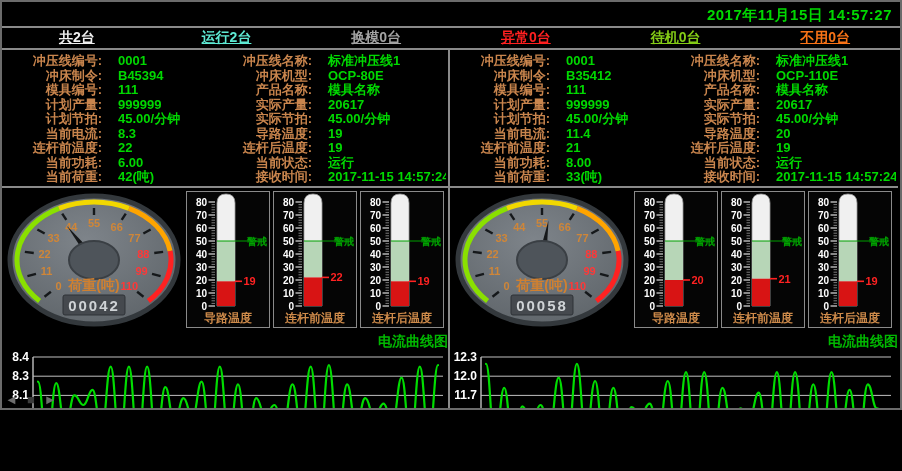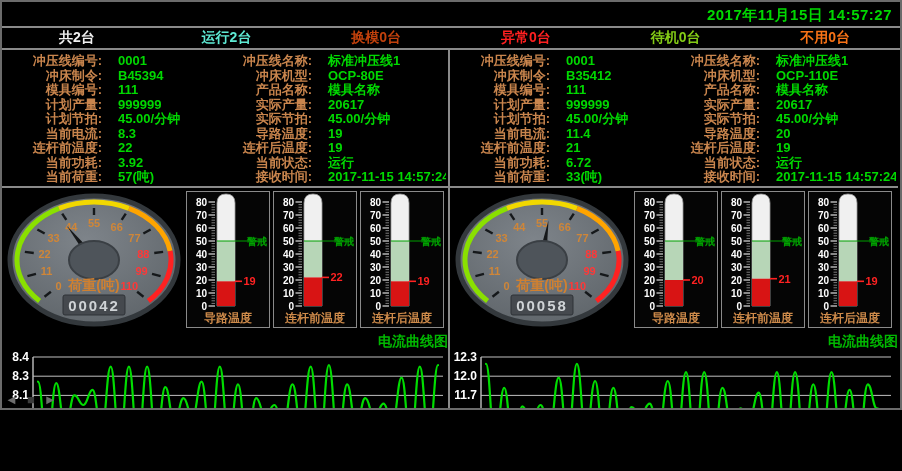--- a/index.html
+++ b/index.html
@@ -3,21 +3,21 @@
 <meta charset="utf-8">
 <style>
   * { box-sizing: border-box; margin: 0; padding: 0; }
   body { background:#000; font-family:"Liberation Sans", sans-serif; }
   .screen { position:relative; width:902px; height:410px; background:#000;
             border:2px solid #6b6b6b; overflow:hidden; }
   .titlebar { height:26px; border-bottom:2px solid #8a8a8a; position:relative; }
   .datetime { position:absolute; right:8px; top:4px; color:#00d800;
               font-size:15px; font-weight:bold; letter-spacing:0.5px; }
   .status-row { height:22px; border-bottom:2px solid #8a8a8a; display:flex; align-items:center; }
-  .status-item { flex:1; text-align:center; font-size:14px; font-weight:bold; }
+  .status-item { flex:1; text-align:center; font-size:14px; font-weight:bold;text-decoration:underline; }
   .main { display:flex; }
   .machine { width:448px; }
   .machine.first { border-right:2px solid #8a8a8a; }
   .info-grid { height:138px; border-bottom:2px solid #8a8a8a; padding:4px 2px 2px 4px;
                display:grid; grid-template-columns:210px 1fr; grid-auto-rows:14.5px;
                font-size:13px; font-weight:bold; }
   .cell { display:flex; white-space:nowrap; overflow:hidden; line-height:14px; }
   .lbl { color:#c9854d; width:96px; text-align:right; flex:0 0 auto; }
   .val { color:#00d800; margin-left:16px; }
   .gauge-row { height:144px; display:flex; gap:3px; padding:3px 2px 2px 3px; }
@@ -35,21 +35,21 @@
 </head>
 <body>
 
 <div class="screen">
   <div class="titlebar">
     <span class="datetime">2017年11月15日 14:57:27</span>
   </div>
   <div class="status-row">
       <span class="status-item" style="color: rgb(240, 240, 240);">共2台</span>
       <span class="status-item" style="color: #5eead4;">运行2台</span>
-      <span class="status-item" style="color: #c2410c;">换模0台</span>
+      <span class="status-item" style="color: #a3a3a3;">换模0台</span>
       <span class="status-item" style="color: rgb(255, 32, 32);">异常0台</span>
       <span class="status-item" style="color: #84cc16;">待机0台</span>
       <span class="status-item" style="color: #f97316;">不用0台</span>
     </div>
   <div class="main">
   <section class="machine first">
     <div class="info-grid">
           <div class="cell">
             <span class="lbl">冲压线编号: </span>
             <span class="val">0001</span>
@@ -101,29 +101,29 @@
           <div class="cell">
             <span class="lbl">连杆前温度: </span>
             <span class="val">22</span>
           </div>
           <div class="cell">
             <span class="lbl">连杆后温度: </span>
             <span class="val">19</span>
           </div>
           <div class="cell">
             <span class="lbl">当前功耗: </span>
-            <span class="val">3.92</span>
+            <span class="val">6.00</span>
           </div>
           <div class="cell">
             <span class="lbl">当前状态: </span>
             <span class="val">运行</span>
           </div>
           <div class="cell">
             <span class="lbl">当前荷重: </span>
-            <span class="val">57(吨)</span>
+            <span class="val">42(吨)</span>
           </div>
           <div class="cell">
             <span class="lbl">接收时间: </span>
             <span class="val">2017-11-15 14:57:24</span>
           </div>
         </div>
     <div class="gauge-row">
       <div class="gauge-box"><svg width="178" height="138" viewBox="0 0 178 138">
               <defs>
                 <radialGradient id="gbody00042" cx="45%" cy="35%" r="75%">
@@ -419,21 +419,21 @@
           <div class="cell">
             <span class="lbl">连杆前温度: </span>
             <span class="val">21</span>
           </div>
           <div class="cell">
             <span class="lbl">连杆后温度: </span>
             <span class="val">19</span>
           </div>
           <div class="cell">
             <span class="lbl">当前功耗: </span>
-            <span class="val">6.72</span>
+            <span class="val">8.00</span>
           </div>
           <div class="cell">
             <span class="lbl">当前状态: </span>
             <span class="val">运行</span>
           </div>
           <div class="cell">
             <span class="lbl">当前荷重: </span>
             <span class="val">33(吨)</span>
           </div>
           <div class="cell">

